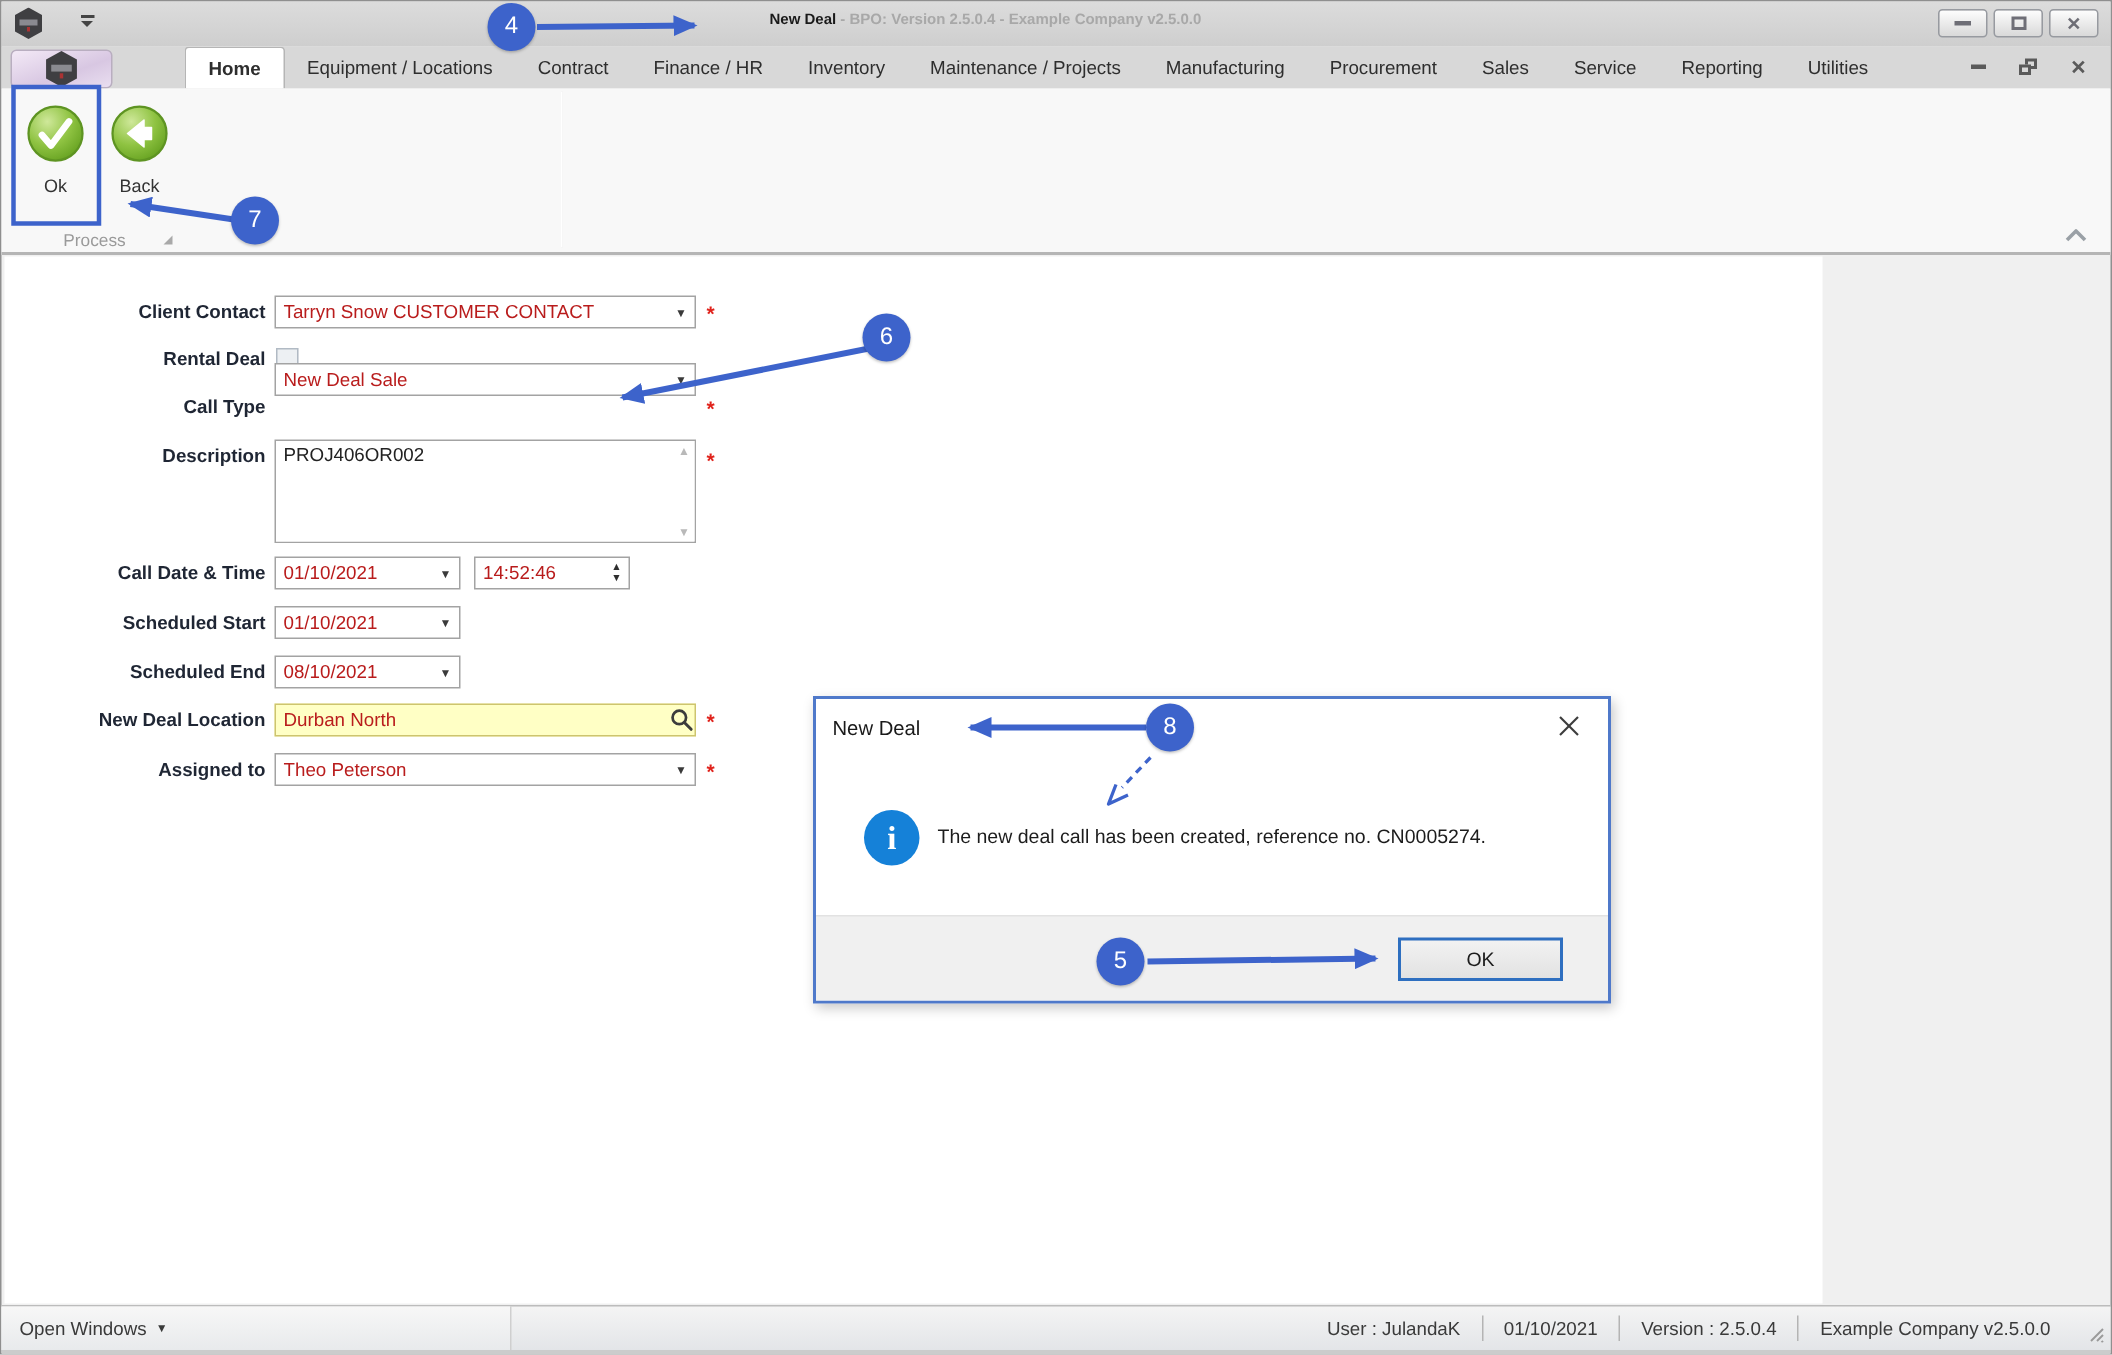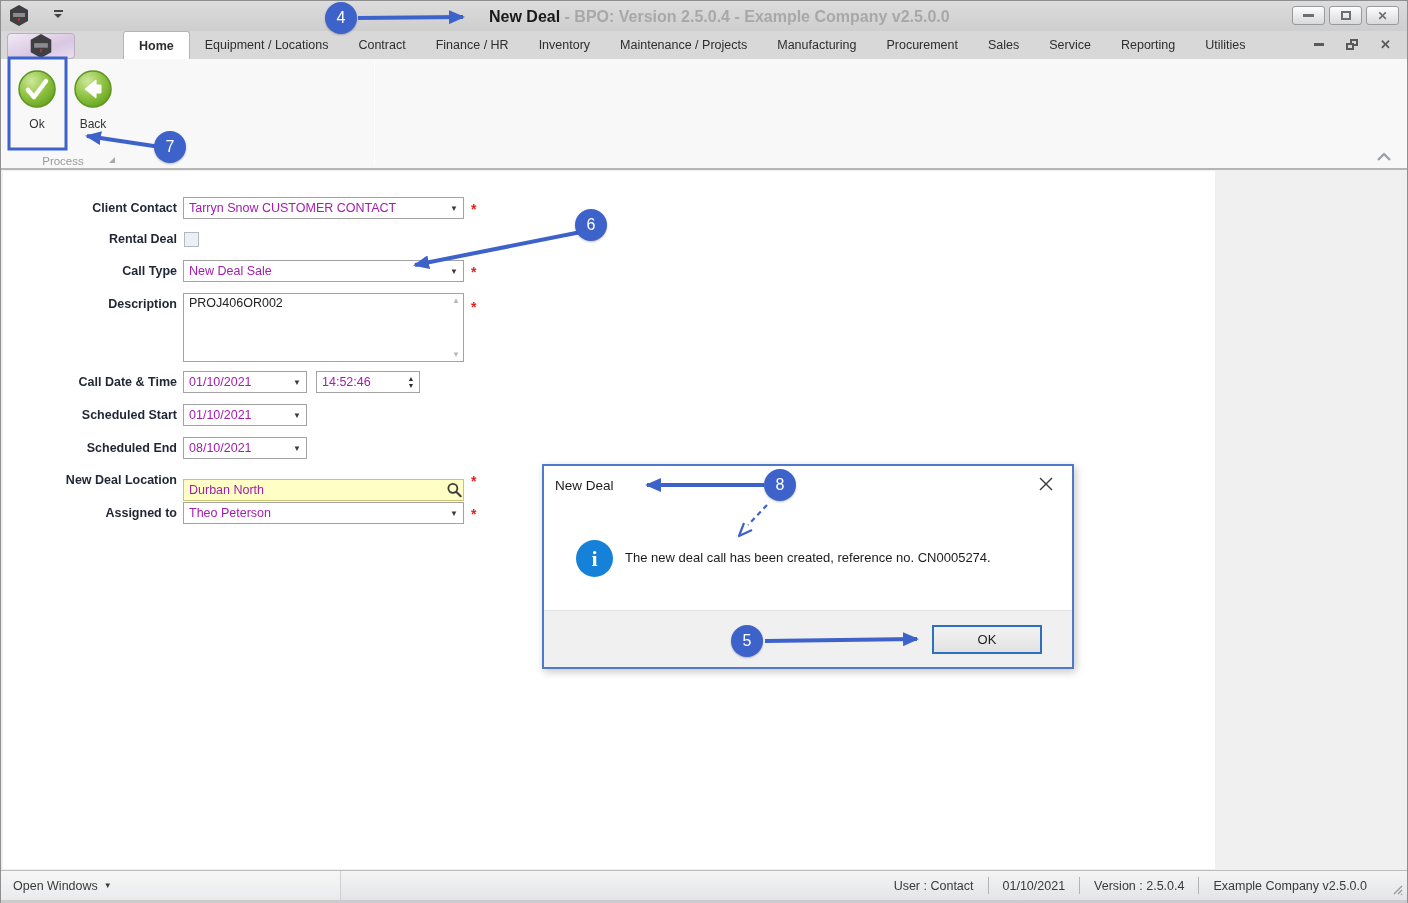--- a/index.html
+++ b/index.html
@@ -6,21 +6,21 @@
   html,body { width:1408px; height:903px; background:#c9c9c9; font-family:"Liberation Sans", sans-serif; overflow:hidden; }
   #stage { position:relative; width:1408px; height:903px; background:#f0f0f0; border:1px solid #8f8f8f; }
 
   
   .titlebar { position:absolute; left:0; top:0; width:100%; height:30px;
     background:linear-gradient(#dcdcdc,#cecece); }
   .logo-small { position:absolute; left:8px; top:4px; width:20px; height:21px; }
   .qat-drop { position:absolute; left:50px; top:9px; width:14px; height:12px; cursor:pointer; }
   .qat-drop .bar { width:9px; height:2px; background:#444; margin:0 auto 2px; }
   .qat-drop .tri { width:0; height:0; margin:0 auto; border-left:4px solid transparent; border-right:4px solid transparent; border-top:4px solid #444; }
-  .title-text { position:absolute; left:488px; top:7px; font-size:16px; font-weight:bold; white-space:nowrap; }
+  .title-text { position:absolute; left:512px; top:7px; font-size:10px; font-weight:bold; white-space:nowrap; }
   .title-text .primary { color:#1a1a1a; }
   .title-text .secondary { color:#a8a8a8; }
   .win-btns { position:absolute; right:8px; top:5px; display:flex; gap:4px; }
   .win-btn { width:33px; height:19px; border:1px solid #979aa0; border-radius:3px;
     background:linear-gradient(#fdfdfd,#d9d9d9); display:flex; align-items:center; justify-content:center; cursor:pointer; }
   .g-min { width:11px; height:3px; background:#6e6e76; }
   .g-max { width:10px; height:9px; border:2px solid #6e6e76; }
   .g-close { color:#6e6e76; font-size:12px; font-weight:bold; line-height:1; }
 
   
@@ -46,21 +46,21 @@
   .group-caption { position:absolute; left:6px; top:94px; width:112px; height:16px; display:flex; align-items:center; justify-content:center; }
   .group-caption span { font-size:11.5px; color:#9a9a9a; }
   .launcher { position:absolute; left:108px; top:98px; width:0; height:0; border-left:6px solid transparent; border-bottom:6px solid #a9a9a9; cursor:pointer; }
   .group-sep { position:absolute; left:373px; top:2px; width:1px; height:104px; background:#e0e0e0; border-right:1px solid #fff; }
   .collapse-ribbon { position:absolute; right:14px; top:92px; cursor:pointer; }
 
   
   .formarea { position:absolute; left:2px; top:170px; width:1212px; height:698px; background:#ffffff; }
   .f-label { position:absolute; left:0; width:174px; height:22px; line-height:22px; text-align:right; font-size:12.5px; font-weight:bold; color:#1f2634; }
   .f-field { position:absolute; left:180px; height:22px; border:1px solid #a3a3a3; background:#fff; display:flex; align-items:center; }
-  .f-input { border:none; outline:none; flex:1; height:100%; padding:0 5px; font-family:"Liberation Sans",sans-serif; font-size:12.5px; color:#a21caf; background:transparent; min-width:0; }
+  .f-input { border:none; outline:none; flex:1; height:100%; padding:0 5px; font-family:"Liberation Sans",sans-serif; font-size:12.5px; color:#b91c1c; background:transparent; min-width:0; }
   .dd-btn { width:18px; height:100%; display:flex; align-items:center; justify-content:center; cursor:pointer; color:#3a3a3a; font-size:8px; }
   .req { position:absolute; left:468px; width:14px; height:22px; line-height:24px; color:#e0231c; font-size:14px; font-weight:bold; }
   .checkbox { position:absolute; left:181px; width:15px; height:15px; border:1px solid #b1bac4; background:#edf0f3; cursor:pointer; }
   .textarea-wrap { position:absolute; left:180px; top:292px; width:281px; height:69px; border:1px solid #a3a3a3; background:#fff; }
   .textarea-wrap textarea { width:100%; height:100%; border:none; outline:none; resize:none; padding:2px 16px 2px 5px; font-family:"Liberation Sans",sans-serif; font-size:12.5px; color:#222; }
   .ta-arrow { position:absolute; right:3px; font-size:8px; color:#b9b9b9; cursor:pointer; }
   .spin { width:16px; height:100%; display:flex; flex-direction:column; align-items:center; justify-content:center; gap:1px; cursor:pointer; }
   .spin span { font-size:7px; line-height:6px; color:#2e2e2e; }
   .lookup-field { background:#ffffc5 !important; border:1px solid #cdc46f !important; }
 
@@ -202,21 +202,21 @@
     <div class="f-field" style="top:26px; width:281px;">
       <input class="f-input" readonly="" value="Tarryn Snow CUSTOMER CONTACT" style="">
       <div class="dd-btn">▼</div>
     </div>
     <span class="req" style="top:26px;">*</span>
 
     <span class="f-label" style="top:57px;">Rental Deal</span>
     <div class="checkbox" style="top:61px;"></div>
 
     <span class="f-label" style="top:89px;">Call Type</span>
-    <div class="f-field" style="top:89px; width:281px;justify-content:center;">
+    <div class="f-field" style="top:71px; width:281px;justify-content:center;">
       <input class="f-input" readonly="" value="New Deal Sale" style="">
       <div class="dd-btn">▼</div>
     </div>
     <span class="req" style="top:89px;">*</span>
 
     <span class="f-label" style="top:122px;">Description</span>
     <div class="textarea-wrap" style="top:122px;">
       <textarea style="">PROJ406OR002</textarea>
       <span class="ta-arrow" style="top:2px;">▲</span>
       <span class="ta-arrow" style="bottom:2px;">▼</span>
@@ -242,21 +242,21 @@
       <div class="dd-btn">▼</div>
     </div>
 
     <span class="f-label" style="top:266px;">Scheduled End</span>
     <div class="f-field" style="top:266px; width:124px;">
       <input class="f-input" readonly="" value="08/10/2021" style="">
       <div class="dd-btn">▼</div>
     </div>
 
     <span class="f-label" style="top:298px;">New Deal Location</span>
-    <div class="f-field lookup-field" style="top:308px; width:281px;justify-content:center;">
+    <div class="f-field lookup-field" style="top:298px; width:281px;justify-content:center;">
       <input class="f-input" readonly="" value="Durban North" style="">
       <svg class="dd-btn" width="18" height="16" viewBox="0 0 16 16">
         <circle cx="7" cy="6.5" r="4" fill="none" stroke="#3c3c3c" stroke-width="1.6"></circle>
         <line x1="10" y1="9.5" x2="14" y2="13.5" stroke="#3c3c3c" stroke-width="1.8" stroke-linecap="round"></line>
       </svg>
     </div>
     <span class="req" style="top:298px;">*</span>
 
     <span class="f-label" style="top:331px;">Assigned to</span>
     <div class="f-field" style="top:331px; width:281px;">
@@ -286,21 +286,21 @@
   </div>
 
   <div class="statusbar">
     <div class="sb-left">
       <div class="openwin">
         <span>Open Windows</span>
         <span class="caret">▼</span>
       </div>
     </div>
     <div class="sb-right">
-      <span class="sb-seg">User : Contact</span>
+      <span class="sb-seg">User : JulandaK</span>
       <div class="sb-sep"></div>
       <span class="sb-seg">01/10/2021</span>
       <div class="sb-sep"></div>
       <span class="sb-seg">Version : 2.5.0.4</span>
       <div class="sb-sep"></div>
       <span class="sb-seg">Example Company v2.5.0.0</span>
     </div>
     <svg class="grip" width="12" height="12" viewBox="0 0 12 12">
       <line x1="11" y1="3" x2="3" y2="11" stroke="#9a9a9a" stroke-width="1.3"></line>
       <line x1="11" y1="7" x2="7" y2="11" stroke="#9a9a9a" stroke-width="1.3"></line>

